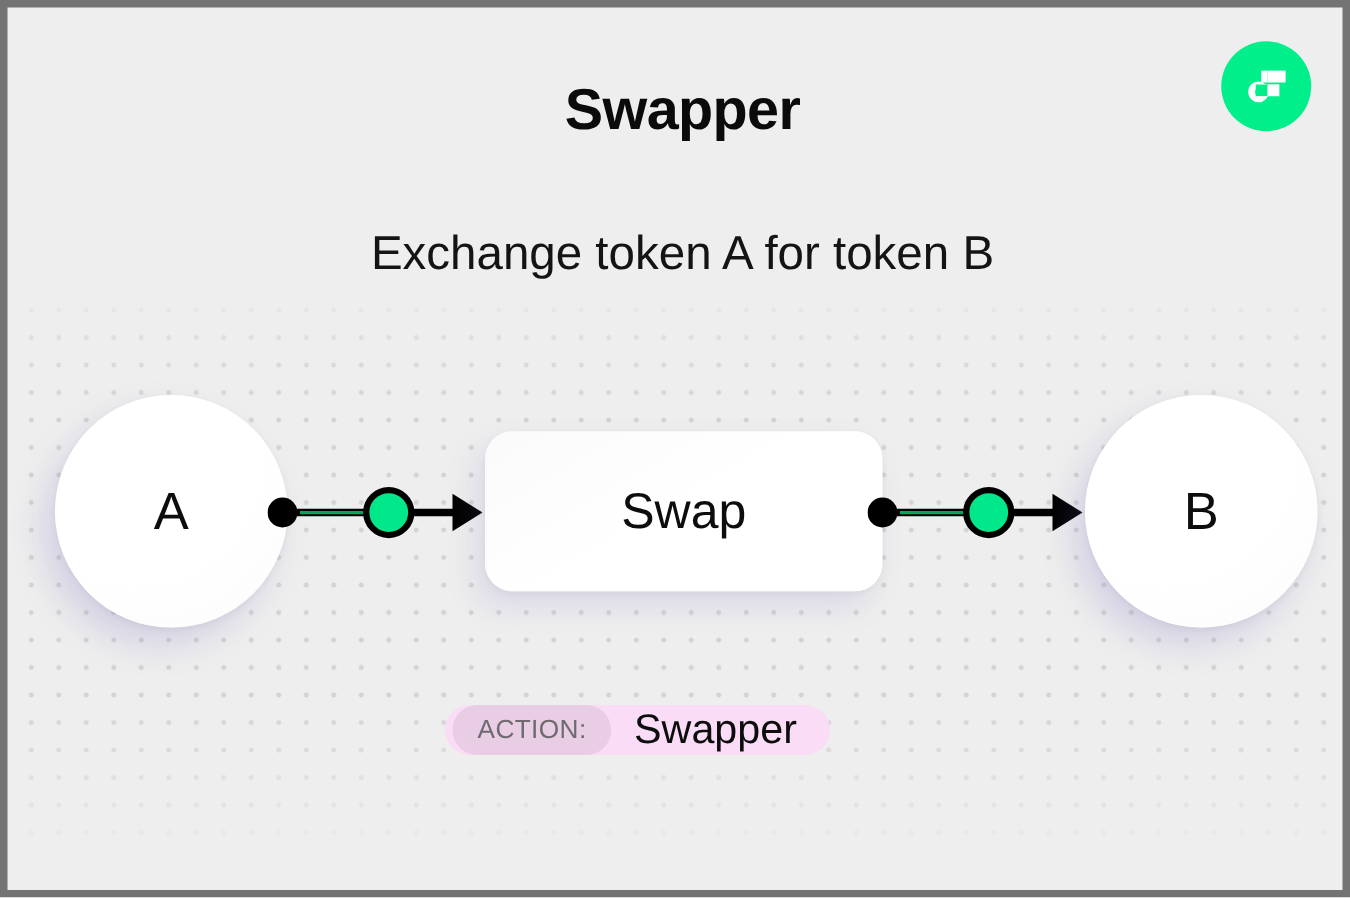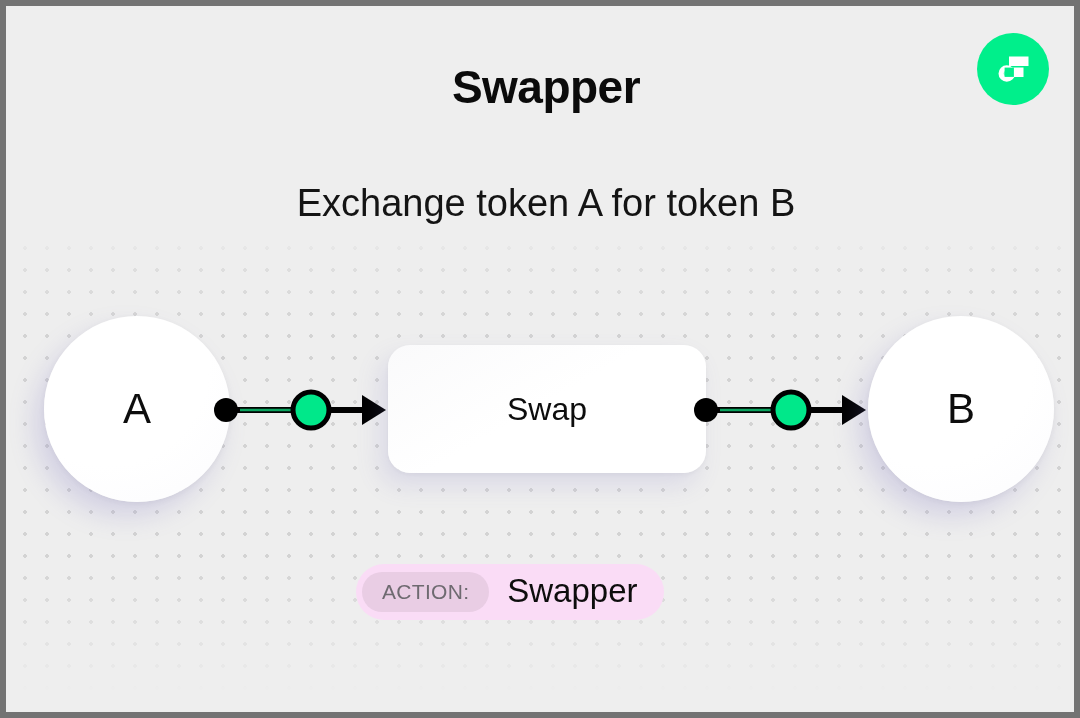--- a/index.html
+++ b/index.html
@@ -117,41 +117,41 @@
     top: 339px;
     width: 318px;
     height: 128px;
     border-radius: 22px;
     background: linear-gradient(150deg, #fafafb 0%, #ffffff 48%, #ffffff 100%);
     box-shadow: -8px 12px 24px rgba(120,110,190,0.16),
                 0 2px 5px rgba(0,0,0,0.04);
     display: flex;
     align-items: center;
     justify-content: center;
-    font-size: 32px;
+    font-size: 40px;
     color: #0d0d0d;
     font-weight: 400;
   }
 
   
   .connector {
     position: absolute;
     top: 375px;
     width: 172px;
     height: 58px;
   }
   #connector-a-swap  { left: 208px; }
   #connector-swap-b  { left: 688px; }
 
   
   #action-badge {
     position: absolute;
     left: 350px;
     top: 558px;
-    height: 56px;
+    height: 40px;
     padding: 0 26px 0 6px;
     border-radius: 28px;
     background: #fadcf6;
     display: flex;
     align-items: center;
     gap: 18px;
   }
   #action-badge-key {
     height: 40px;
     padding: 0 20px;

